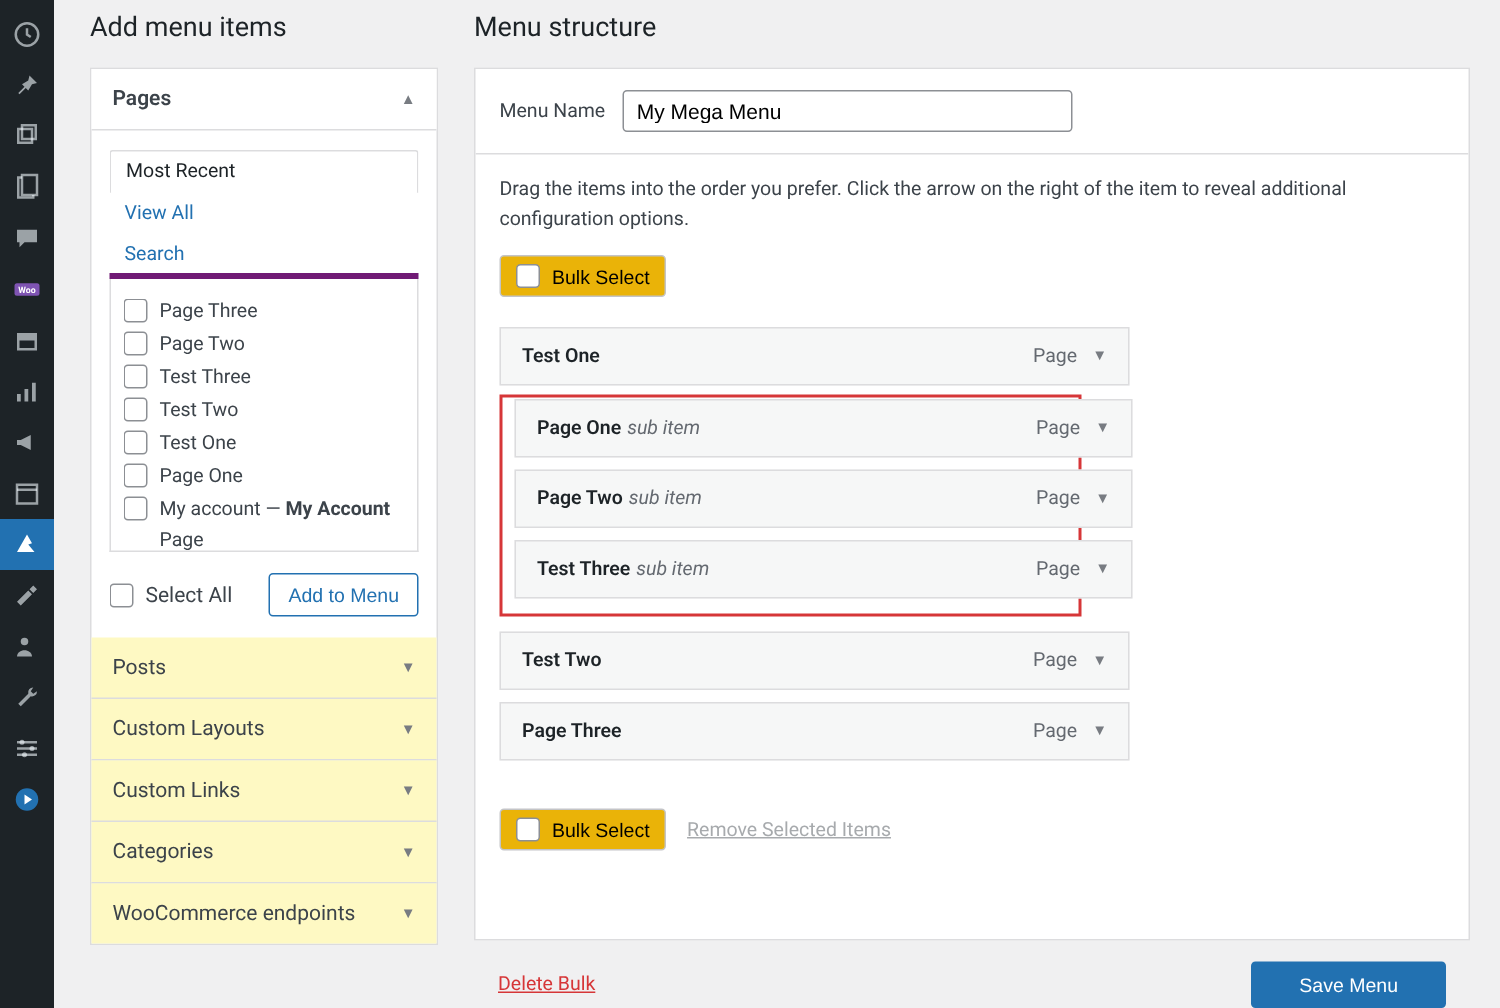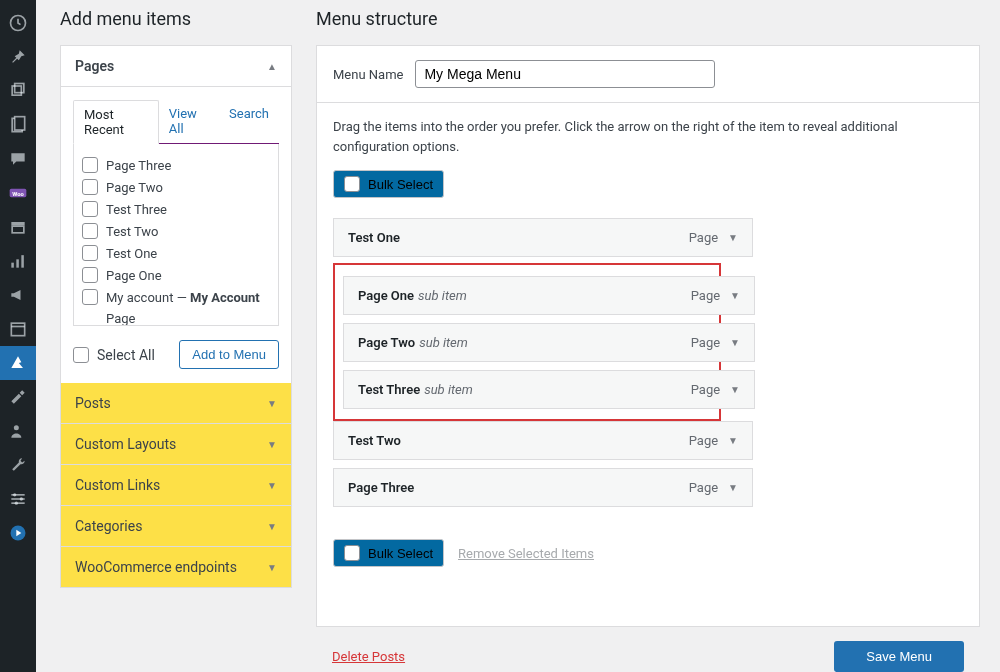--- a/index.html
+++ b/index.html
@@ -13,53 +13,53 @@
 
 
 .main { flex: 1; display: flex; padding: 8px 20px 0 24px; gap: 24px; overflow: hidden; }
 .col-left { width: 232px; flex-shrink: 0; }
 .col-right { flex: 1; display: flex; flex-direction: column; }
 
 h2.section-title { font-size: 18px; font-weight: 400; color: #1d2327; margin-bottom: 16px; }
 
 
 .accordion { border: 1px solid #dcdcde; background: #fff; }
-.acc-head { display: flex; justify-content: space-between; align-items: center; padding: 12px 14px; border-bottom: 1px solid #dcdcde; cursor: pointer; font-size: 14px; background: #fde047; }
+.acc-head { display: flex; justify-content: space-between; align-items: center; padding: 12px 14px; border-bottom: 1px solid #dcdcde; cursor: pointer; font-size: 14px; background: #fef9c3; }
 .acc-head.open { background: #fff; font-weight: 600; }
 .acc-arrow { color: #787c82; font-size: 10px; }
 .acc-body { padding: 12px 12px 14px; }
-.acc-tabs { display: flex; border-bottom: 1px solid #701a75; margin-bottom: 0; }
+.acc-tabs { display: flex; border-bottom: 4px solid #701a75; margin-bottom: 0; flex-direction: column; }
 .acc-tab { padding: 6px 10px; font-size: 13px; color: #2271b1; cursor: pointer; position: relative; top: 1px; }
 .acc-tab.active { color: #1d2327; border: 1px solid #dcdcde; border-bottom: 1px solid #fff; background: #fff; border-radius: 2px 2px 0 0; }
 .page-list { border: 1px solid #dcdcde; border-top: none; padding: 10px 8px 6px; height: 182px; overflow-y: scroll; }
 .page-item { display: flex; align-items: center; gap: 8px; padding: 3px 0; font-size: 13px; }
 .checkbox { width: 16px; height: 16px; border: 1px solid #8c8f94; border-radius: 3px; background: #fff; flex-shrink: 0; }
 .acc-footer { display: flex; justify-content: space-between; align-items: center; margin-top: 14px; }
 .select-all { display: flex; align-items: flex-start; gap: 8px; font-size: 14px; }
 .btn-secondary { border: 1px solid #2271b1; color: #2271b1; background: #fff; padding: 6px 12px; border-radius: 3px; font-size: 13px; cursor: pointer; margin-left: 23px; }
 
 
 .menu-box { border: 1px solid #dcdcde; background: #fff; flex: 1; display: flex; flex-direction: column; overflow: hidden; }
 .menu-name-row { display: flex; align-items: center; gap: 12px; padding: 14px 16px; border-bottom: 1px solid #dcdcde; }
 .menu-name-row label { font-size: 13px; }
 .menu-name-input { border: 1px solid #8c8f94; padding: 5px 8px; font-size: 14px; width: 300px; border-radius: 3px; }
 .menu-body { padding: 14px 16px; overflow-y: auto; flex: 1; }
 .menu-instructions { font-size: 13px; color: #3c434a; line-height: 1.5; margin-bottom: 14px; }
-.bulk-btn { display: inline-flex; align-items: center; gap: 8px; border: 1px solid #c3c4c7; background: #0369a1; padding: 5px 10px; border-radius: 3px; font-size: 13px; cursor: pointer; }
+.bulk-btn { display: inline-flex; align-items: center; gap: 8px; border: 1px solid #c3c4c7; background: #eab308; padding: 5px 10px; border-radius: 3px; font-size: 13px; cursor: pointer; }
 .bulk-row { margin-bottom: 20px; }
 
 .menu-items { display: flex; flex-direction: column; gap: 0; }
 .menu-item { display: flex; justify-content: space-between; align-items: center; border: 1px solid #dcdcde; background: #f6f7f7; padding: 11px 14px; margin-bottom: 8px; width: 420px; cursor: move; }
 .menu-item.sub { margin-left: 34px; }
 .menu-item-title { font-size: 13px; font-weight: 600; color: #1d2327; }
 .menu-item-sub { font-style: italic; color: #646970; font-weight: 400; margin-left: 4px; }
 .menu-item-type { display: flex; align-items: center; gap: 10px; color: #646970; font-size: 13px; }
 .menu-item-type .arrow { color: #787c82; font-size: 10px; }
 
-.highlight-box { border: 2px solid #d63638; padding: 11px 8px 2px; margin-bottom: 0; margin-top: -2px; width: 388px; }
+.highlight-box { border: 2px solid #d63638; padding: 1px 8px 2px; margin-bottom: 10px; margin-top: -2px; width: 388px; }
 .highlight-box .menu-item { width: 412px; }
 
 .bulk-footer { display: flex; align-items: center; gap: 14px; margin-top: 24px; }
 .link-disabled { color: #a7aaad; text-decoration: underline; font-size: 13px; }
 
 .action-row { display: flex; justify-content: space-between; align-items: center; padding: 14px 16px 0; }
 .delete-link { color: #d63638; text-decoration: underline; font-size: 13px; cursor: pointer; }
 .btn-primary { background: #2271b1; color: #fff; border: none; padding: 8px 32px; border-radius: 3px; font-size: 13px; cursor: pointer; }
 
 
@@ -315,17 +315,17 @@
         <div class="bulk-footer">
           <button class="bulk-btn">
               <span class="checkbox"></span>
               <span>Bulk Select</span>
             </button>
           <span class="link-disabled">Remove Selected Items</span>
         </div>
       </div>
     </div>
     <div class="action-row">
-      <a class="delete-link">Delete Posts</a>
+      <a class="delete-link">Delete Bulk</a>
       <button class="btn-primary">Save Menu</button>
     </div>
   </div>
 </div>
 
 </body></html>

